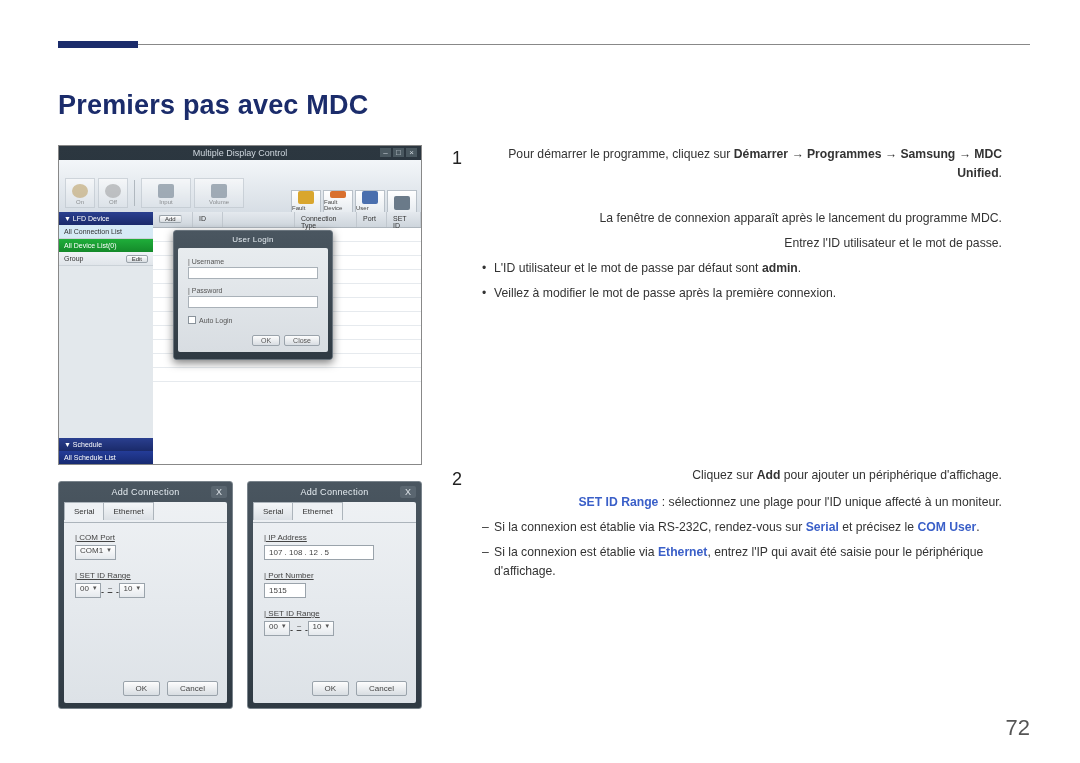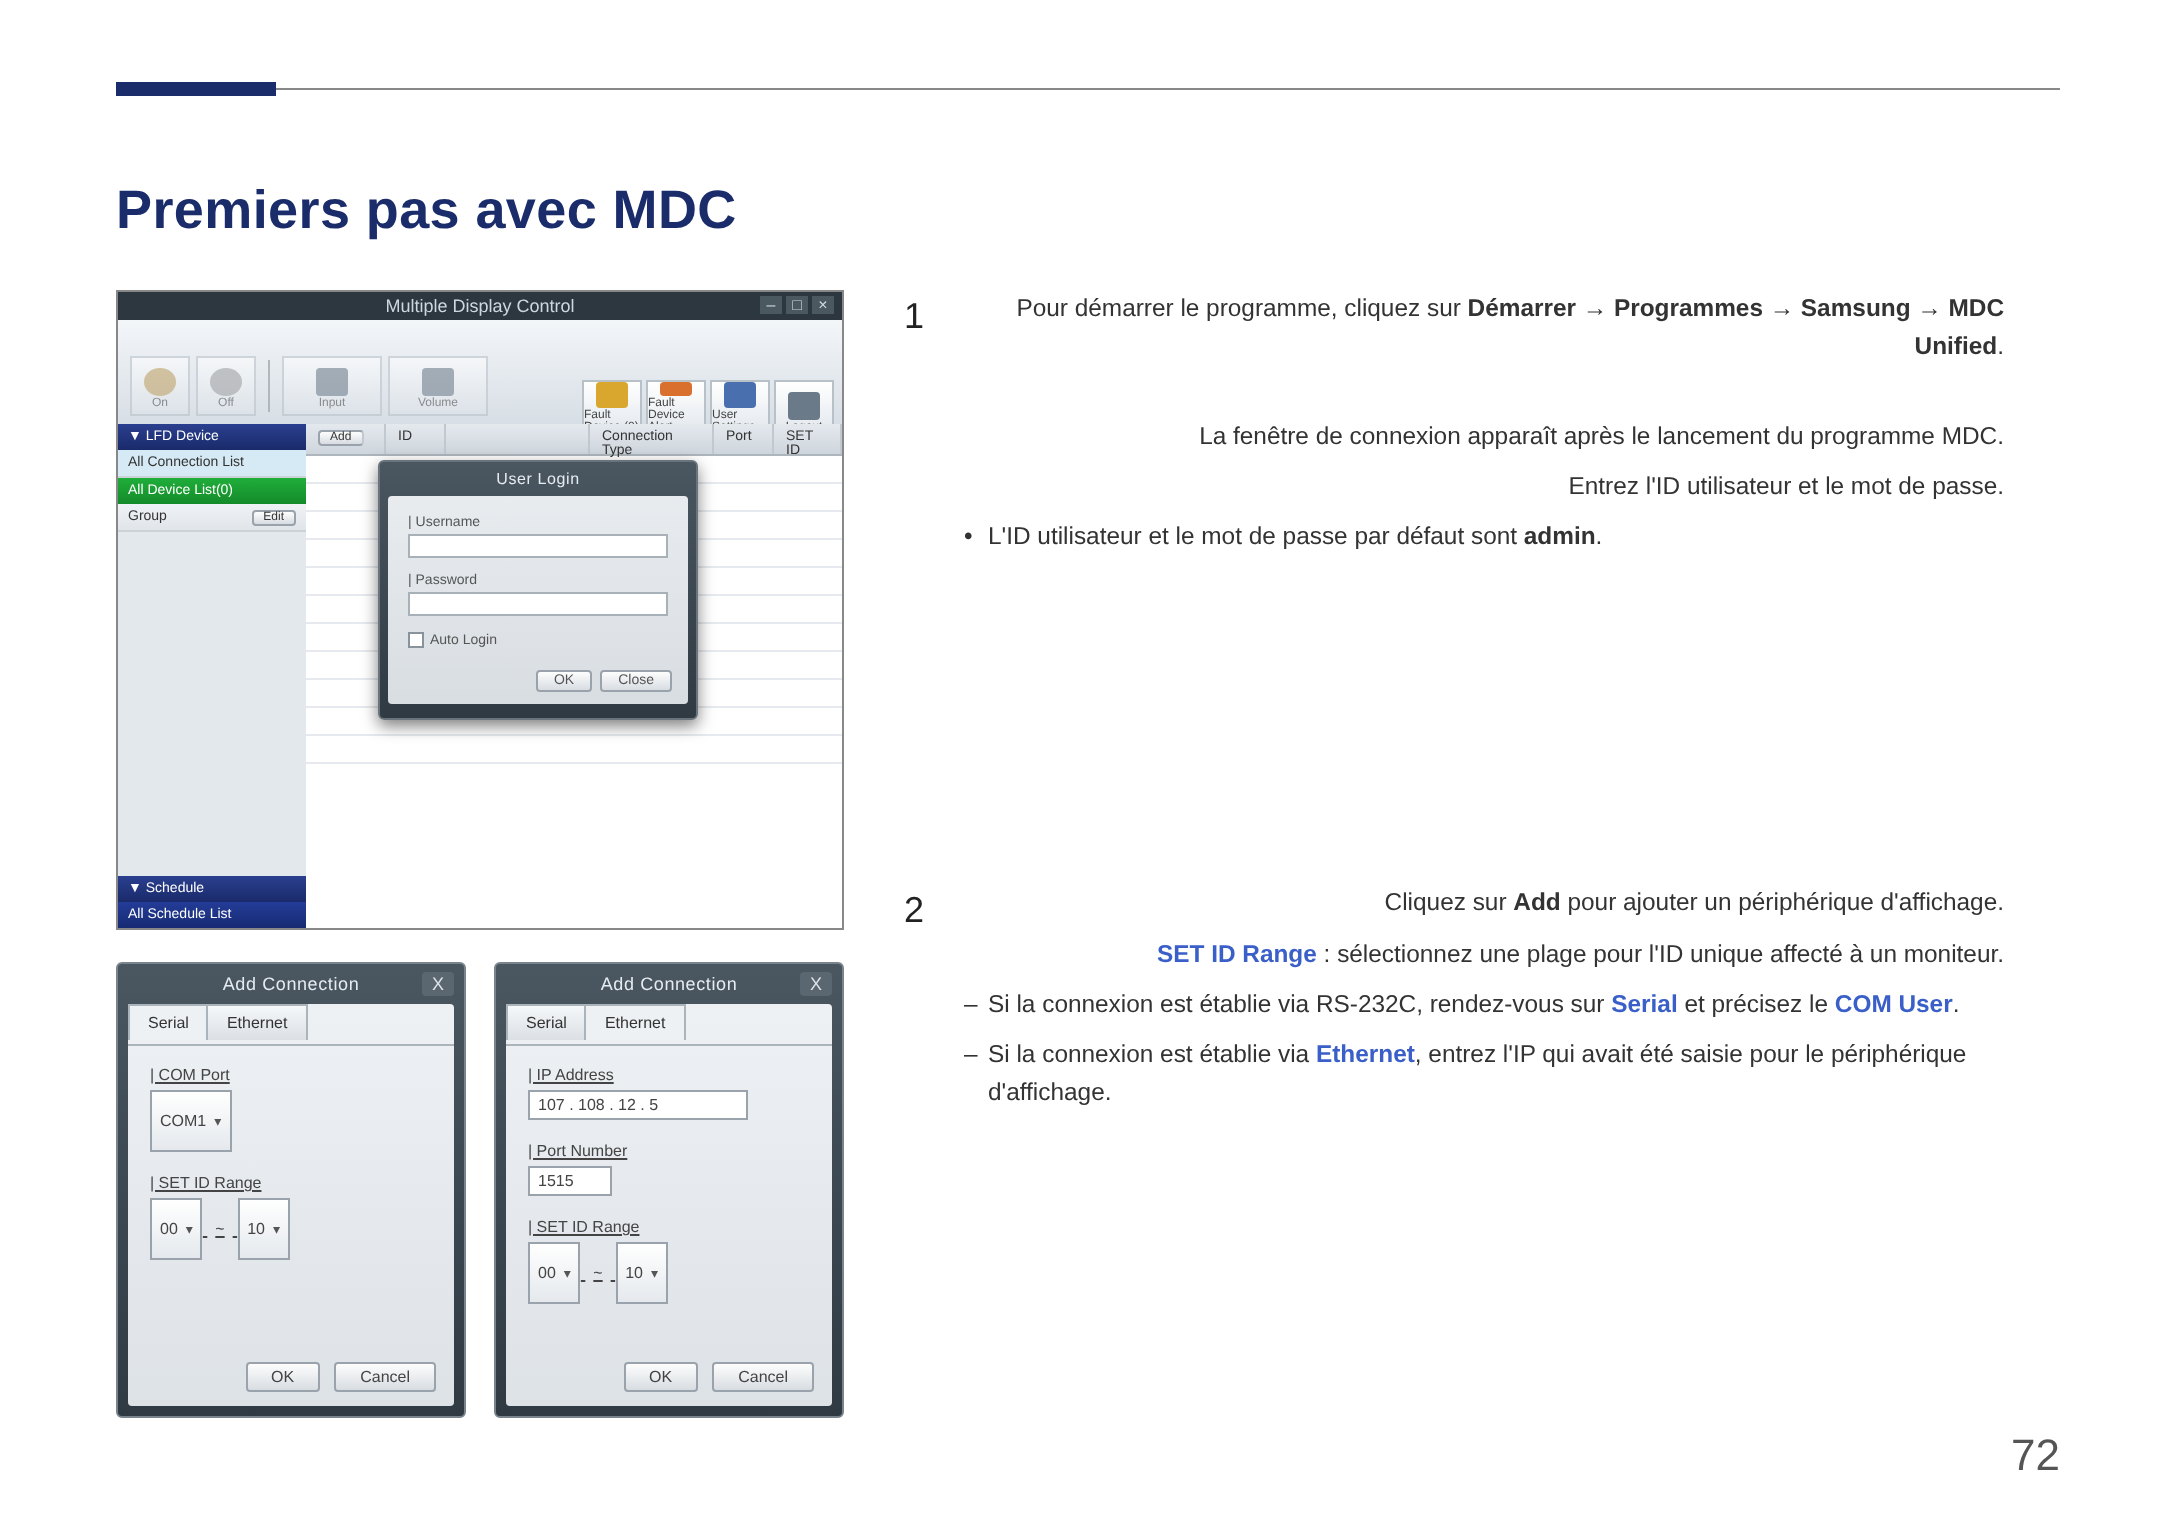--- a/index.html
+++ b/index.html
@@ -33,21 +33,21 @@
   .tbtn .ico { width:16px; height:14px; background:#6a7a89; border-radius:2px; margin-bottom:1px; }
   .tbtn.off { opacity:.55; }
   .mdc-side { position:absolute; left:0; top:66px; width:94px; bottom:0; background:#e3e8ec; font-size:7px; }
   .sidehdr { background:linear-gradient(#2a3f8f,#1a2a6a); color:#fff; padding:3px 5px; }
   .sidehdr2 { background:linear-gradient(#1fae3a,#148a2a); color:#fff; padding:3px 5px; }
   .siderow { background:linear-gradient(#f0f3f6,#e0e5ea); color:#333; padding:3px 5px; border-bottom:1px solid #cbd2d8; }
   .mdc-main { position:absolute; left:94px; top:66px; right:0; bottom:0; background:#fff; }
   .mdc-main .hdr { height:16px; background:linear-gradient(#e4e9ee,#ced5dc); border-bottom:1px solid #aeb6bd; display:flex; font-size:7px; color:#333; }
   .mdc-main .hdr span { padding:3px 6px; border-right:1px solid #c1c8cf; }
   .mdc-main .rows div { height:14px; border-bottom:1px solid #e6eaee; }
-  .dialog { position:absolute; top:84px; left:130px; width:160px; height:130px; background:linear-gradient(#4a5660,#2f3a43); border:1px solid #69747d; border-radius:3px; box-shadow:0 3px 8px rgba(0,0,0,.5); }
+  .dialog { position:absolute; top:84px; left:114px; width:160px; height:130px; background:linear-gradient(#4a5660,#2f3a43); border:1px solid #69747d; border-radius:3px; box-shadow:0 3px 8px rgba(0,0,0,.5); }
   .dialog .dtitle { color:#e5ecf1; font-size:8px; text-align:center; padding:4px 0; position:relative; letter-spacing:.3px; }
   .dialog .dbody { background:linear-gradient(#e8ecef,#d8dde2); margin:0 4px 4px; height:104px; border-radius:2px; padding:10px 10px 6px; font-size:7px; color:#555; position:relative; }
   .dfield { margin-bottom:8px; }
   .dfield label { display:block; margin-bottom:2px; }
   .dfield input[type=text] { width:100%; height:12px; border:1px solid #a9b1b8; background:#fff; font-size:7px; padding:0 2px; }
   .dcheck { display:flex; align-items:center; gap:3px; font-size:7px; margin-top:4px; }
   .dcheck .cb { width:8px; height:8px; border:1px solid #8a939b; background:#fff; }
   .dbtns { position:absolute; right:8px; bottom:6px; display:flex; gap:4px; }
   .dbtn { padding:1px 8px; font-size:7px; background:linear-gradient(#fdfdfd,#d8dde2); border:1px solid #9aa3ab; border-radius:2px; }
   .bottomarea { position:absolute; left:0; bottom:0; right:0; }
@@ -58,21 +58,21 @@
   .addcon { width:176px; height:228px; background:linear-gradient(#4a5660,#2f3a43); border:1px solid #7a848c; border-radius:3px; position:relative; }
   .addcon .actitle { color:#e5ecf1; font-size:9px; text-align:center; padding:5px 0; letter-spacing:.3px; }
   .addcon .acclose { position:absolute; right:5px; top:4px; width:16px; height:12px; background:#5a6670; color:#dde3e8; font-size:9px; text-align:center; line-height:12px; border-radius:2px; }
   .addcon .acbody { position:absolute; top:20px; left:5px; right:5px; bottom:5px; background:linear-gradient(#eef1f4,#dde2e7); border-radius:2px; }
   .actabs { display:flex; font-size:8px; }
   .actab { padding:4px 9px; background:linear-gradient(#f5f7f9,#dbe0e5); border:1px solid #acb4bb; border-bottom:none; margin-right:-1px; }
   .actab.active { background:#eef1f4; }
   .acpane { position:absolute; top:20px; left:0; right:0; bottom:0; border-top:1px solid #acb4bb; padding:10px 11px; font-size:8px; color:#444;text-decoration:underline; }
   .acrow { margin-bottom:11px; }
   .acrow label { display:block; margin-bottom:3px; }
-  .sel { display:inline-flex; align-items:center; height:31px; border:1px solid #9aa3ab; background:linear-gradient(#fff,#e5e9ed); padding:0 4px; font-size:8px; gap:4px; }
+  .sel { display:inline-flex; align-items:flex-start; height:15px; border:1px solid #9aa3ab; background:linear-gradient(#fff,#e5e9ed); padding:0 4px; font-size:8px; gap:4px; }
   .chev { font-size:7px; color:#555; }
   .txtin { height:15px; border:1px solid #9aa3ab; background:#fff; padding:0 4px; font-size:8px; display:inline-flex; align-items:center; }
   .acfoot { position:absolute; bottom:7px; right:9px; display:flex; gap:7px; }
   .acbtn { padding:2px 12px; font-size:8px; background:linear-gradient(#fdfdfd,#d8dde2); border:1px solid #9aa3ab; border-radius:2px; }
   .pagenum { position:absolute; bottom:22px; right:50px; font-size:22px; color:#555; }
 </style>
 </head>
 <body>
 
 <div class="page">
@@ -276,20 +276,21 @@
       <div class="step">
         <div class="stepnum">1</div>
         <div class="steptext">
           <p>
             <span>Pour démarrer le programme, cliquez sur </span><span class="bold">Démarrer → Programmes → Samsung → MDC Unified</span><span>.</span>
           </p>
           <p style="margin-top:26px">La fenêtre de connexion apparaît après le lancement du programme MDC.</p>
           <p>Entrez l'ID utilisateur et le mot de passe.</p>
           <ul>
             <li><span>L'ID utilisateur et le mot de passe par défaut sont </span><span class="bold">admin</span><span>.</span></li>
+            <li>Veillez à modifier le mot de passe après la première connexion.</li>
           </ul>
         </div>
       </div>
 
       <div class="step" style="margin-top:158px">
         <div class="stepnum">2</div>
         <div class="steptext">
           <p>
             <span>Cliquez sur </span><span class="bold">Add</span><span> pour ajouter un périphérique d'affichage.</span>
           </p>

